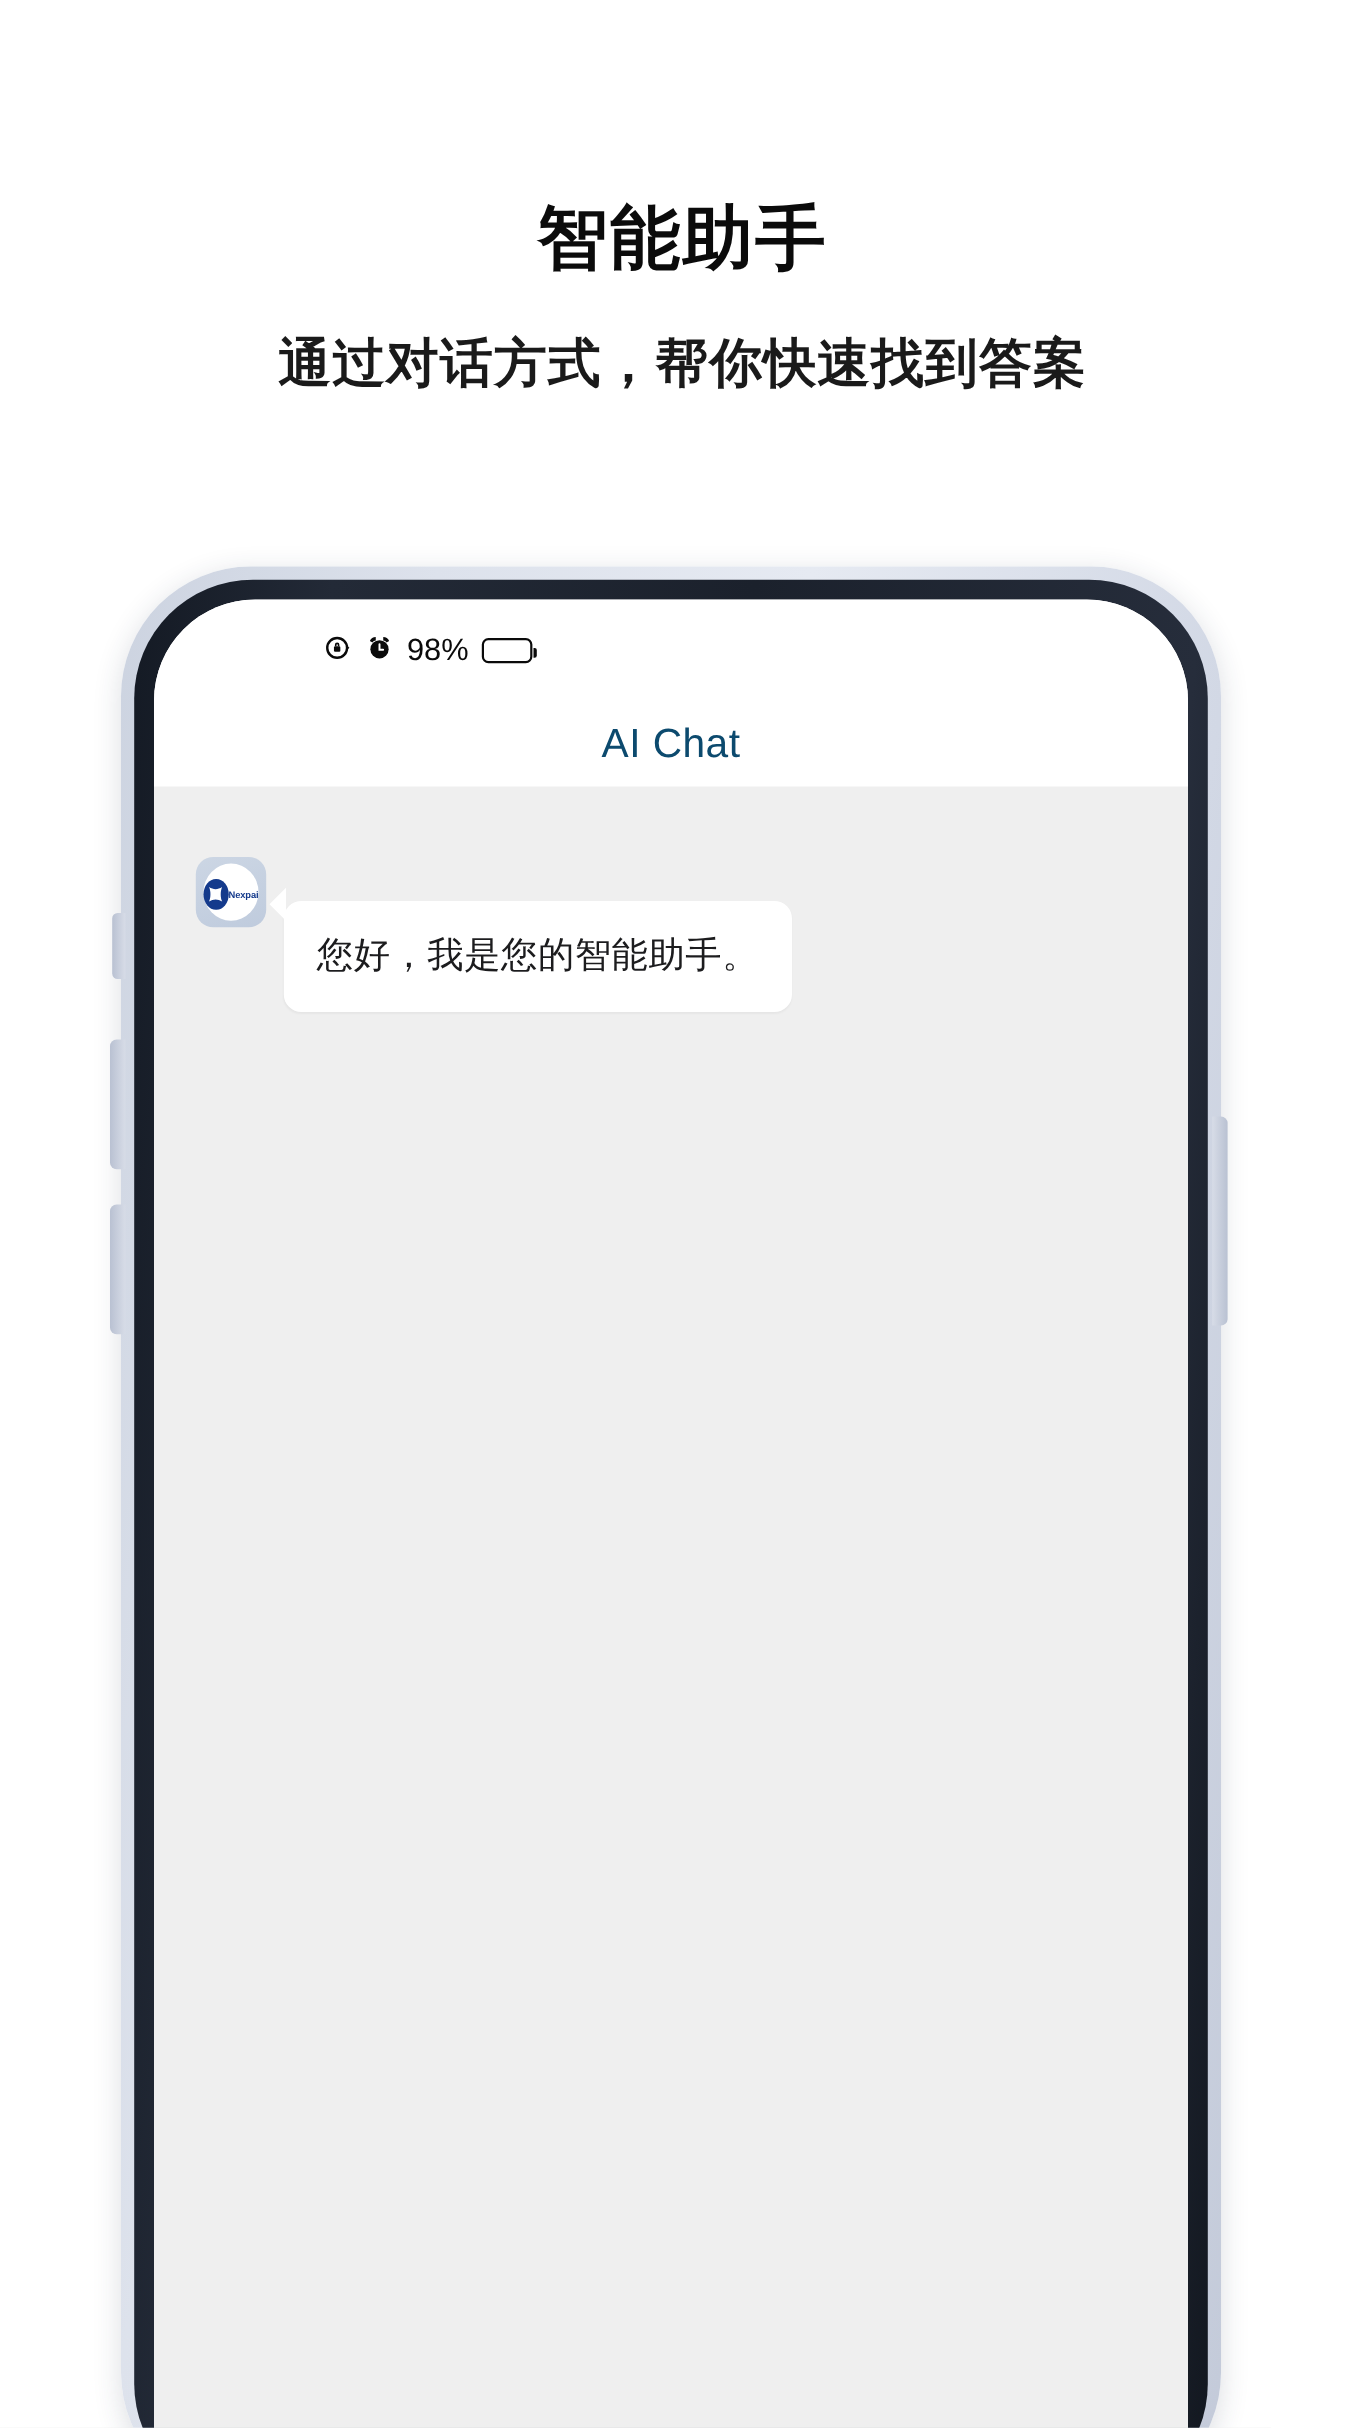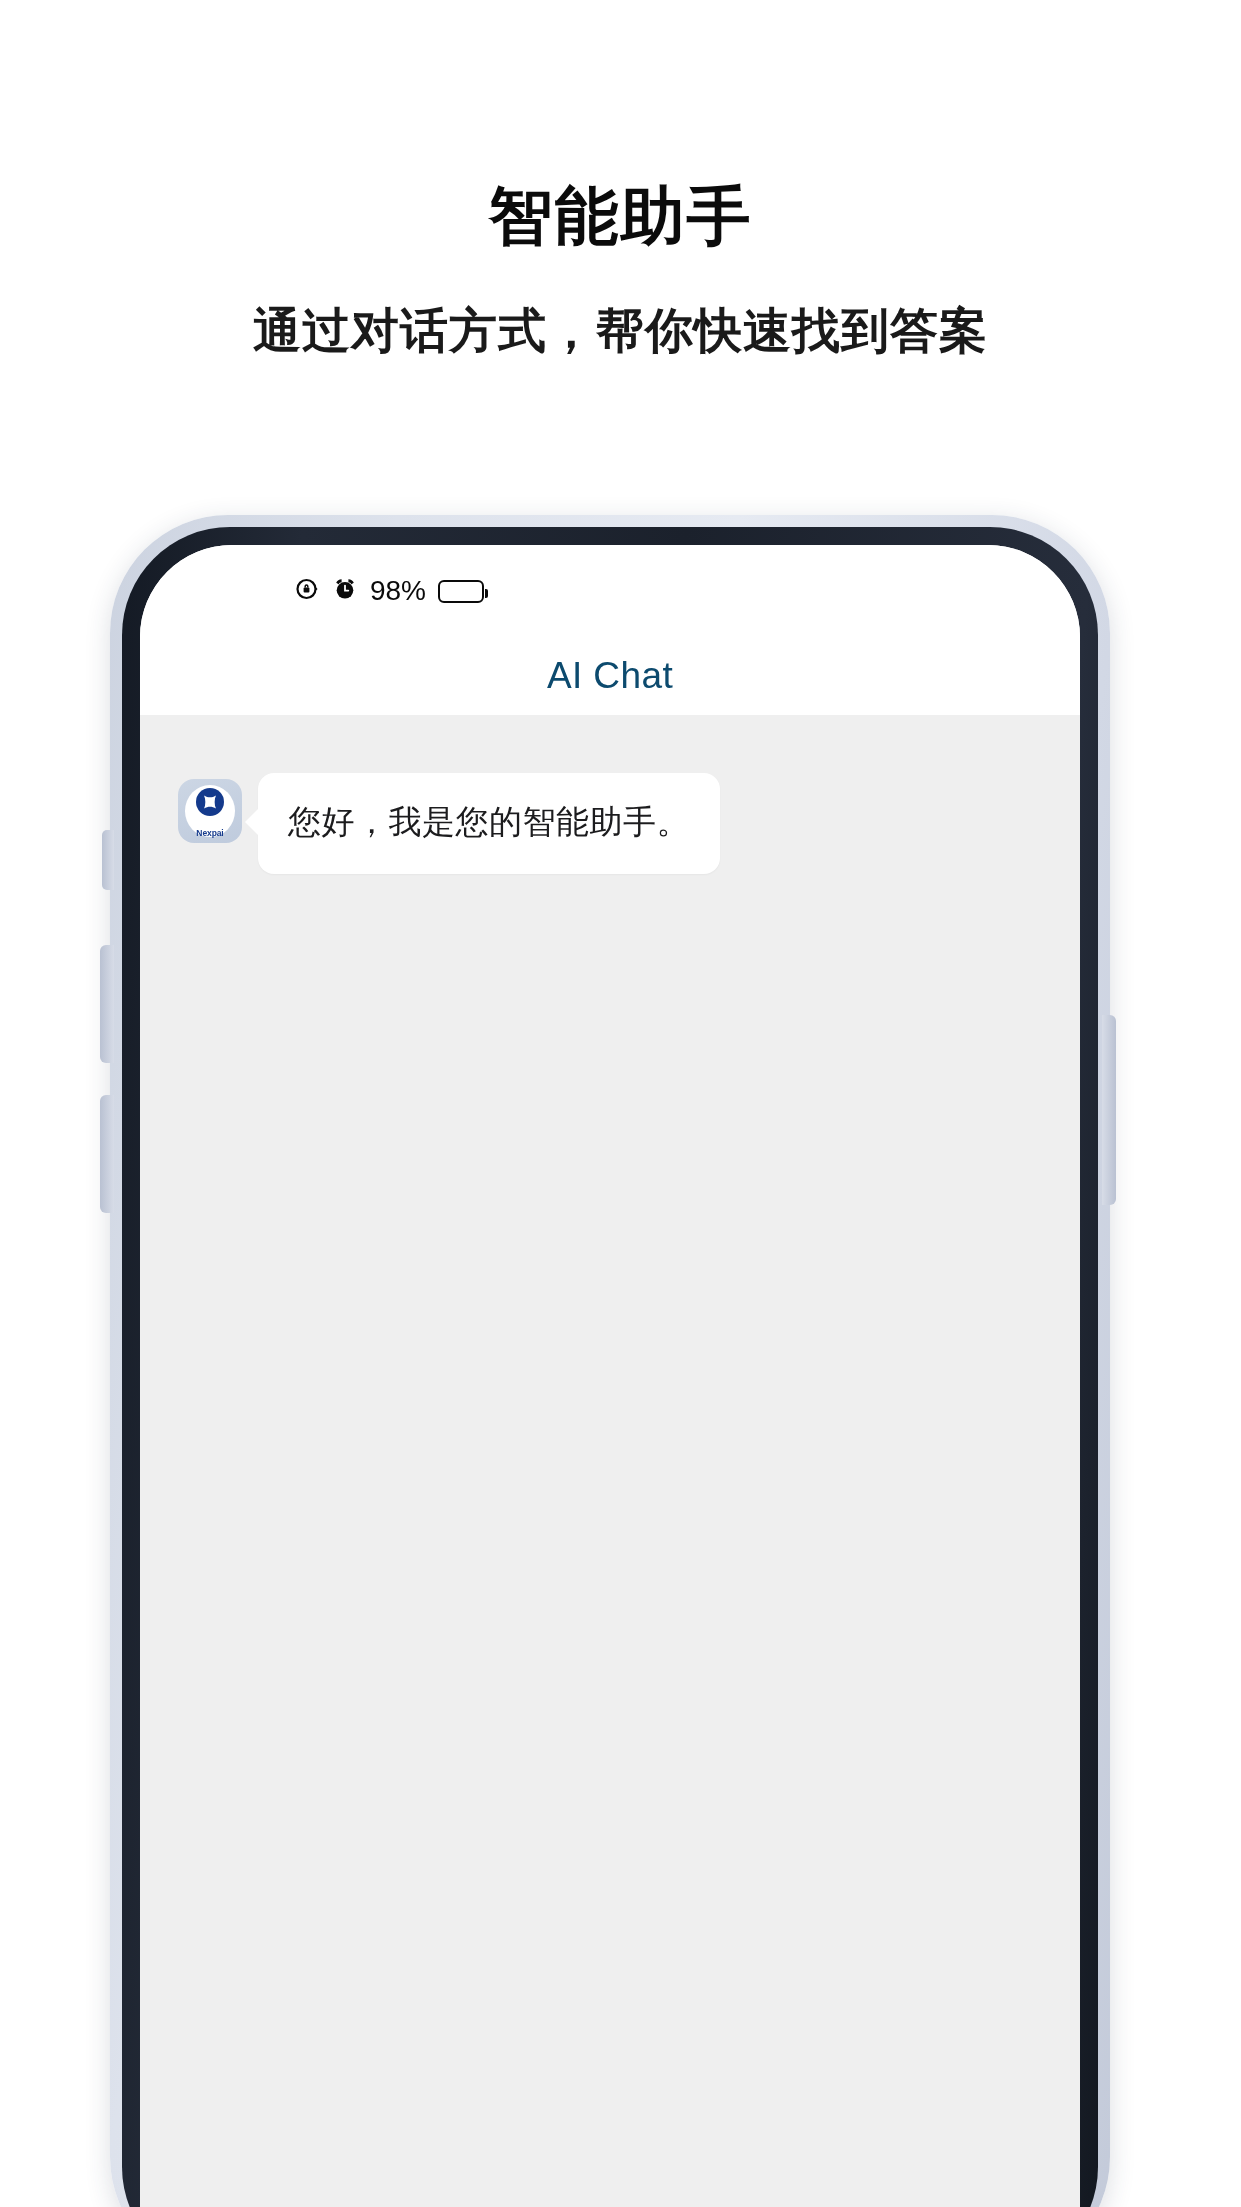--- a/index.html
+++ b/index.html
@@ -254,23 +254,23 @@
     justify-content: center;
     position: relative;
     margin-top: 6px;
   }
   .avatar-mark {
     width: 50px;
     height: 52px;
     border-radius: 50%;
     background: #ffffff;
     display: flex;
-    flex-direction: column;
-    align-items: center;
-    justify-content: space-between;
+    flex-direction: row;
+    align-items: center;
+    justify-content: flex-end;
     padding-top: 3px;
     box-sizing: border-box;
   }
   .avatar-logo {
     width: 28px;
     height: 28px;
     border-radius: 50%;
     background: #143a8c;
     display: flex;
     align-items: center;
@@ -301,20 +301,21 @@
   .bubble {
     background: #ffffff;
     border-radius: 16px;
     padding: 27px 30px 29px 30px;
     font-size: 33px;
     line-height: 1.35;
     color: #1c1c1e;
     letter-spacing: 0.5px;
     max-width: 740px;
     box-shadow: 0 1px 2px rgba(0,0,0,0.04);
+    margin-top: 46px;
   }
 </style>
 </head>
 <body>
 
 <div class="page-header">
   <h1 class="page-title">智能助手</h1>
   <p class="page-subtitle">通过对话方式，帮你快速找到答案</p>
 </div>
 

